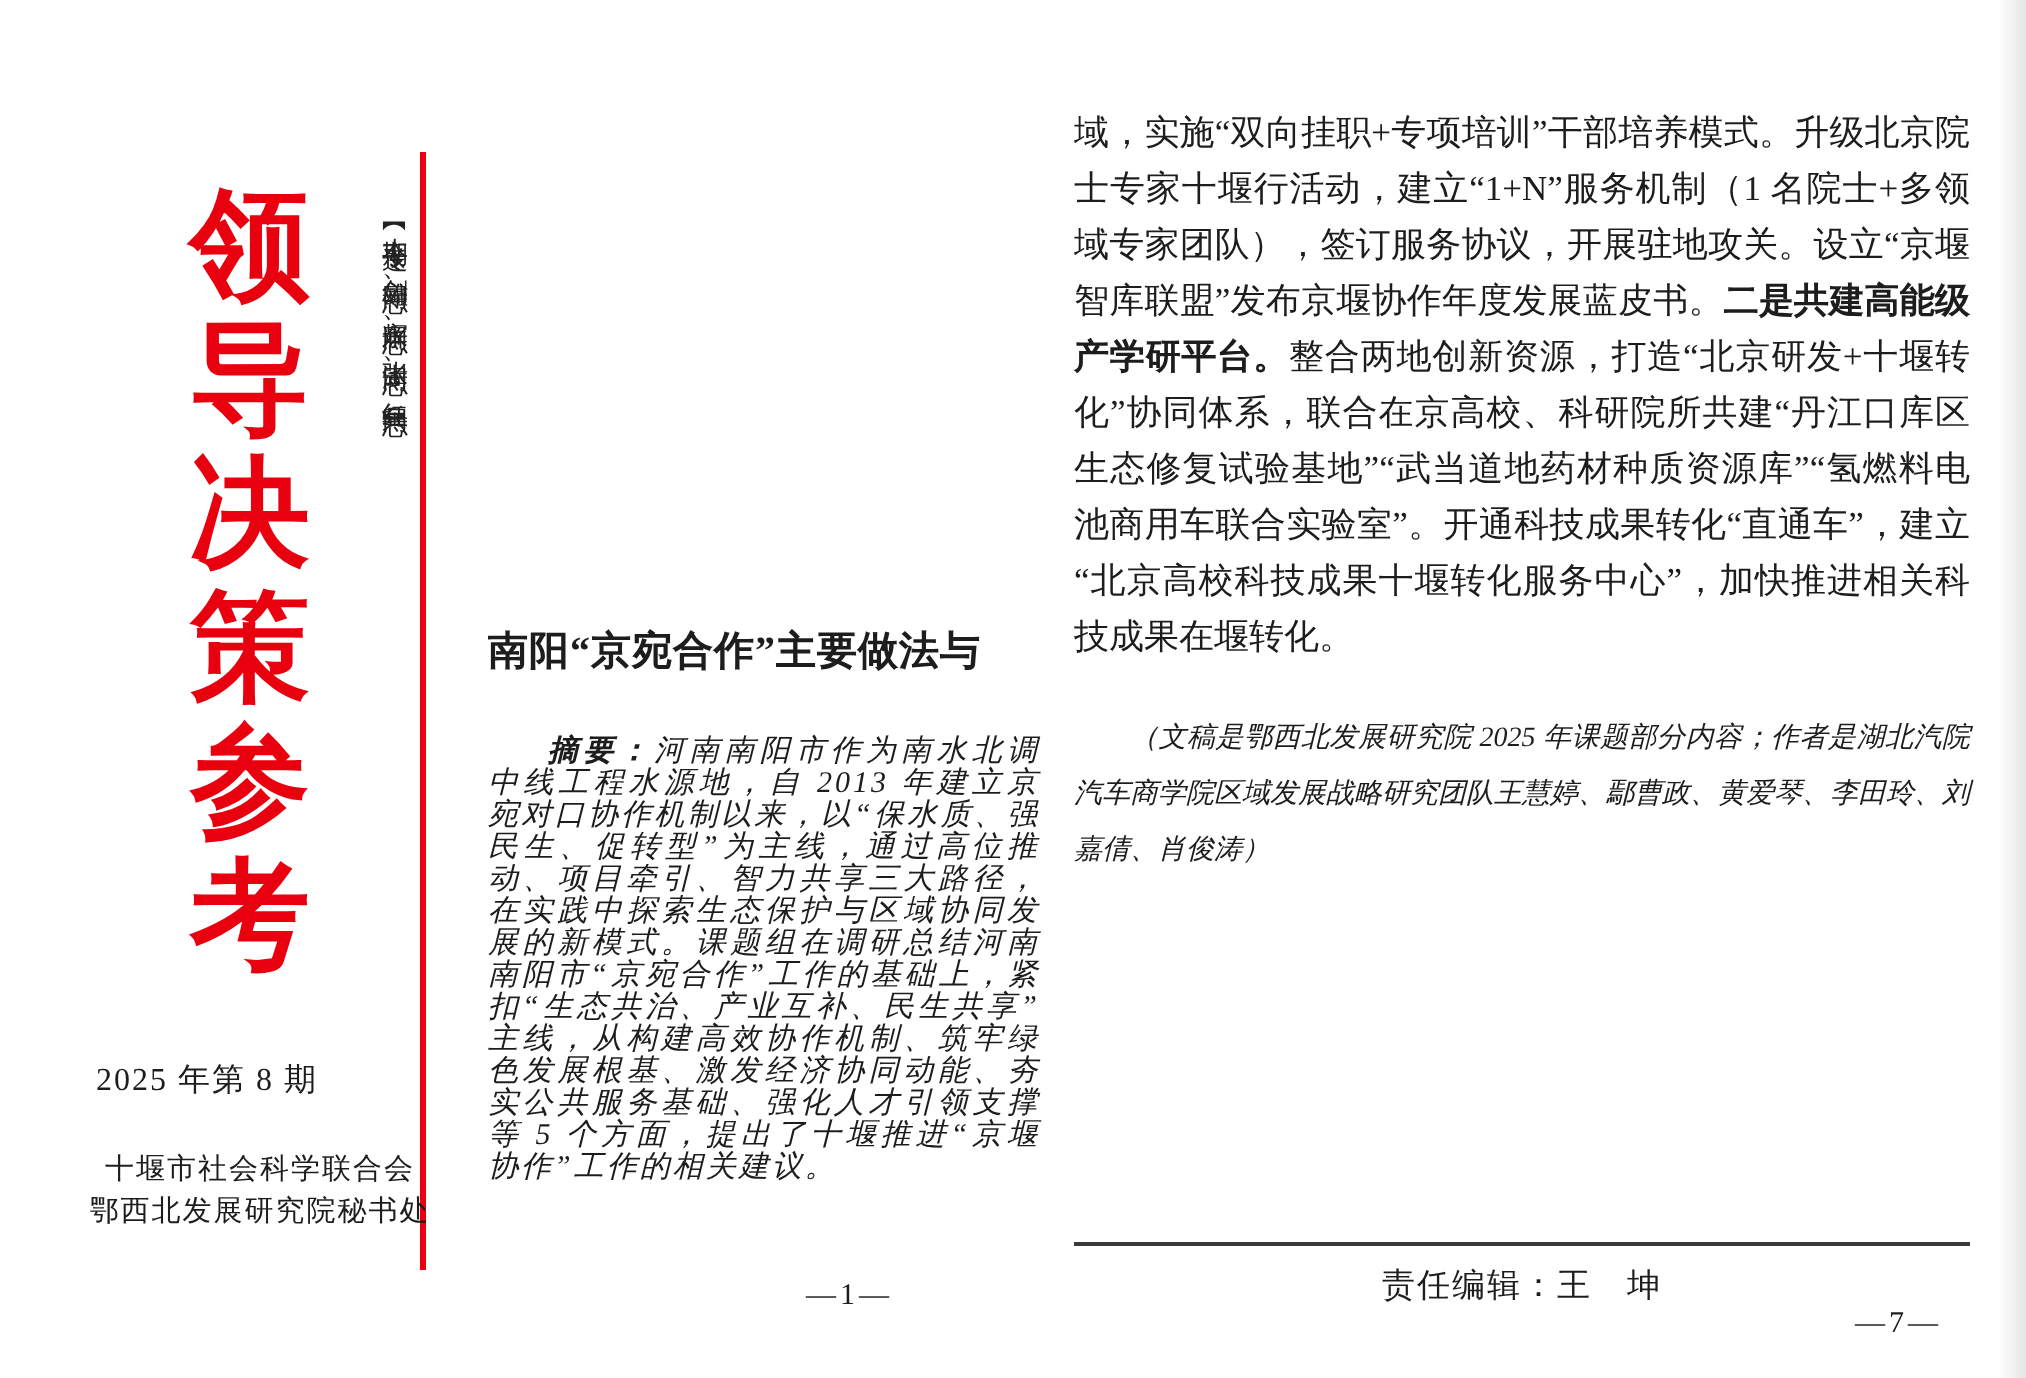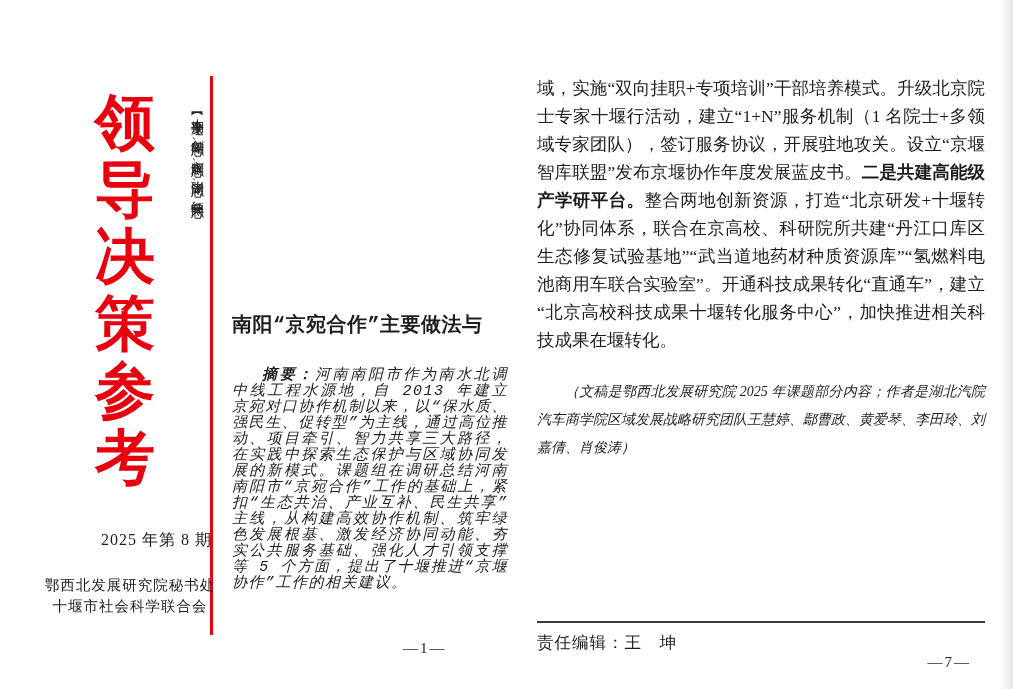--- a/index.html
+++ b/index.html
@@ -33,28 +33,28 @@
     writing-mode:vertical-rl;text-orientation:upright;
     font-size:13px;letter-spacing:1.5px;line-height:22px;
     color:#222;
   }
   .red-rule{
     position:absolute;left:210px;top:76px;width:3px;height:559px;
     background:var(--accent-red);
   }
   .issue{
     position:absolute;left:48px;top:530px;width:164px;
-    text-align:right;font-size:16px;letter-spacing:1px;
+    text-align:left;font-size:16px;letter-spacing:1px;
   }
   .publisher{
     position:absolute;left:40px;top:575px;width:180px;
     text-align:center;font-size:14.5px;line-height:21px;letter-spacing:1px;
   }
 
-  .article{position:absolute;left:232px;top:312px;width:276px;font-family:Liberation Mono, monospace;}
+  .article{position:absolute;left:244px;top:312px;width:276px;}
   .article-title{
     font-size:20px;line-height:28px;font-weight:bold;
     letter-spacing:0.5px;
   }
   .abstract{
     margin-top:28px;
     font-size:15px;line-height:16px;letter-spacing:1.5px;
     text-align:justify;text-indent:2em;
     font-style:italic;
   }
@@ -63,33 +63,32 @@
   .page-num-left{
     position:absolute;left:403px;top:640px;
     font-size:15px;letter-spacing:2px;
   }
 
   
   .right-body{
     position:absolute;left:537px;top:52px;width:448px;
     font-size:17.5px;line-height:28px;
     text-align:justify;
-    margin-top:22px;
   }
   .attribution{
     margin-top:24px;
     font-size:14px;line-height:28px;
     text-align:justify;text-indent:2em;
     font-style:italic;
   }
   .right-footer{
     position:absolute;left:537px;top:621px;width:448px;
     border-top:2px solid #3a3a3a;
     padding-top:9px;
-    display:flex;justify-content:space-between;
+    display:flex;justify-content:center;
     font-size:16.5px;letter-spacing:1px;
   }
   .page-num-right{
     position:absolute;left:537px;top:654px;width:448px;
     text-align:right;padding-right:14px;
     font-size:15px;letter-spacing:2px;
   }
   .scan-edge{
     position:absolute;right:0;top:0;width:14px;height:689px;
     background:linear-gradient(to right, rgba(0,0,0,0) 0%, rgba(0,0,0,0.10) 100%);
@@ -109,22 +108,22 @@
     <div class="mchar">参</div>
     <div class="mchar">考</div>
   </div>
 
   <div class="dispatch">【本期专送：剑雄同志、永辉同志、张澍同志、红兵同志】</div>
 
   <div class="red-rule"></div>
 
   <div class="issue">2025 年第 8 期</div>
   <div class="publisher">
+    <div>十堰市社会科学联合会</div>
     <div>鄂西北发展研究院秘书处</div>
-    <div>十堰市社会科学联合会</div>
   </div>
 
   <div class="article">
     <div class="article-title">
       <div>南阳“京宛合作”主要做法与</div>
     </div>
     <p class="abstract"><span class="abstract-label">摘要：</span><span>河南南阳市作为南水北调中线工程水源地，自 2013 年建立京宛对口协作机制以来，以“保水质、强民生、促转型”为主线，通过高位推动、项目牵引、智力共享三大路径，在实践中探索生态保护与区域协同发展的新模式。课题组在调研总结河南南阳市“京宛合作”工作的基础上，紧扣“生态共治、产业互补、民生共享”主线，从构建高效协作机制、筑牢绿色发展根基、激发经济协同动能、夯实公共服务基础、强化人才引领支撑等 5 个方面，提出了十堰推进“京堰协作”工作的相关建议。</span></p>
   </div>
 
   <div class="page-num-left">—1—</div>

